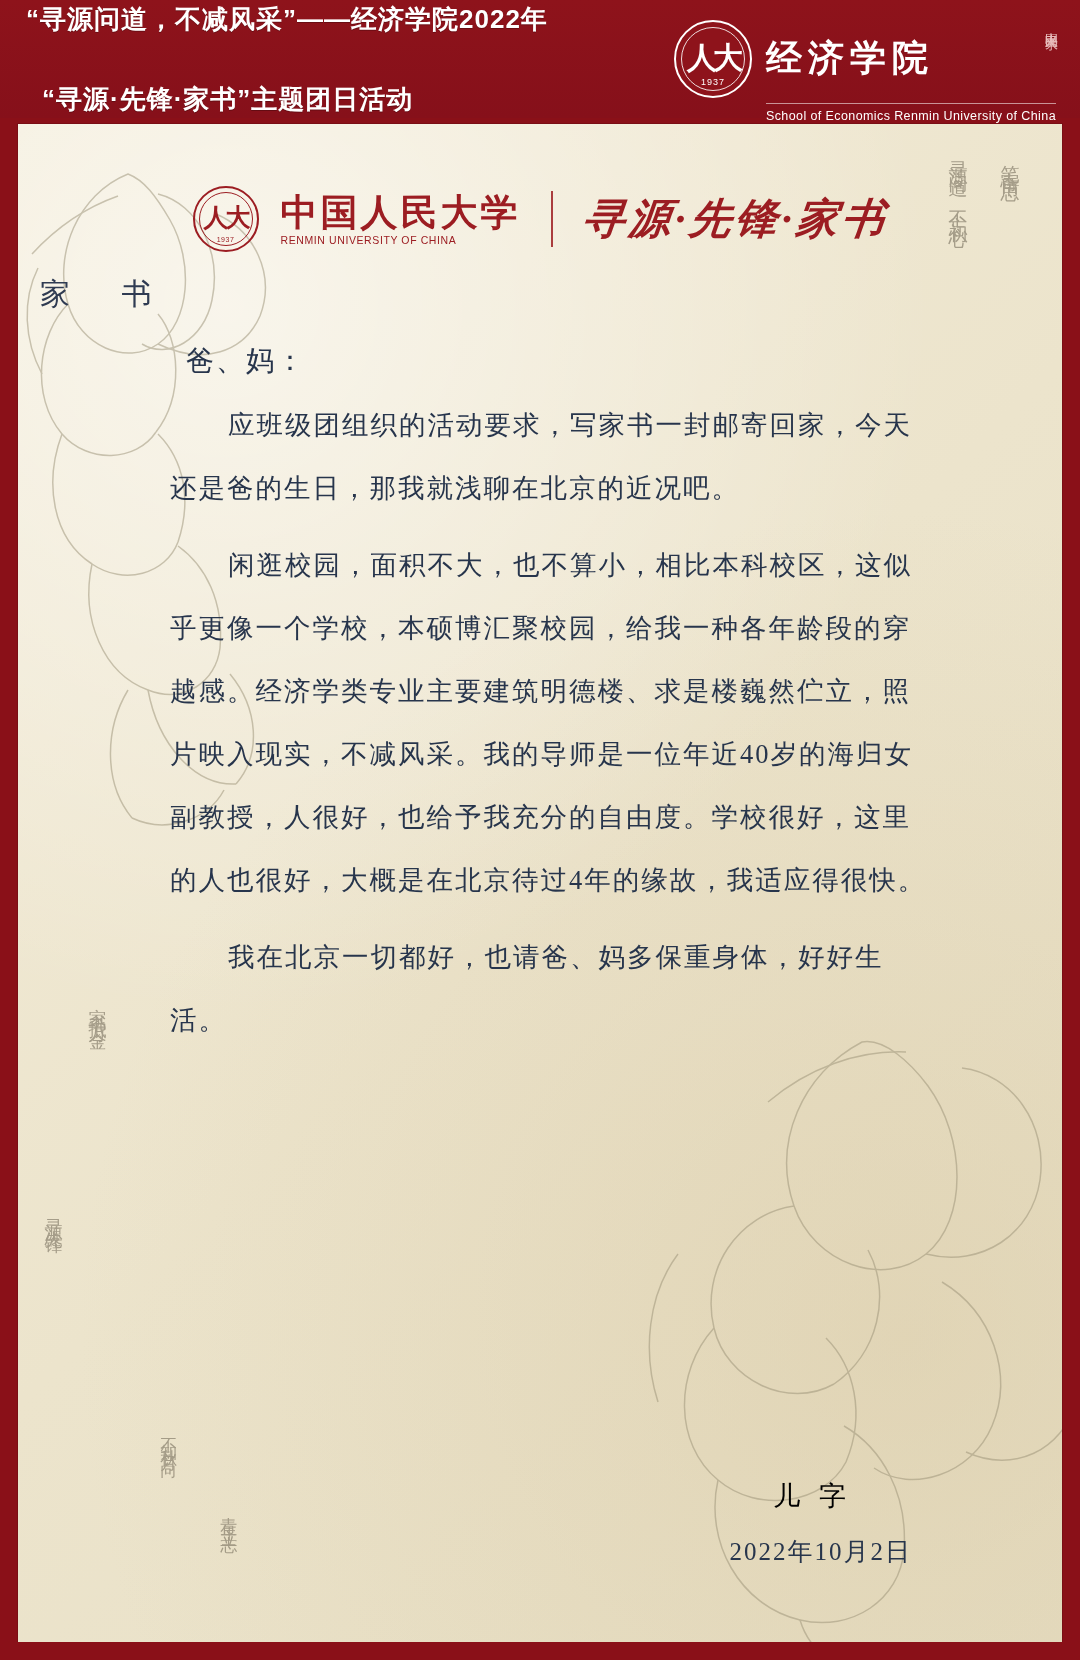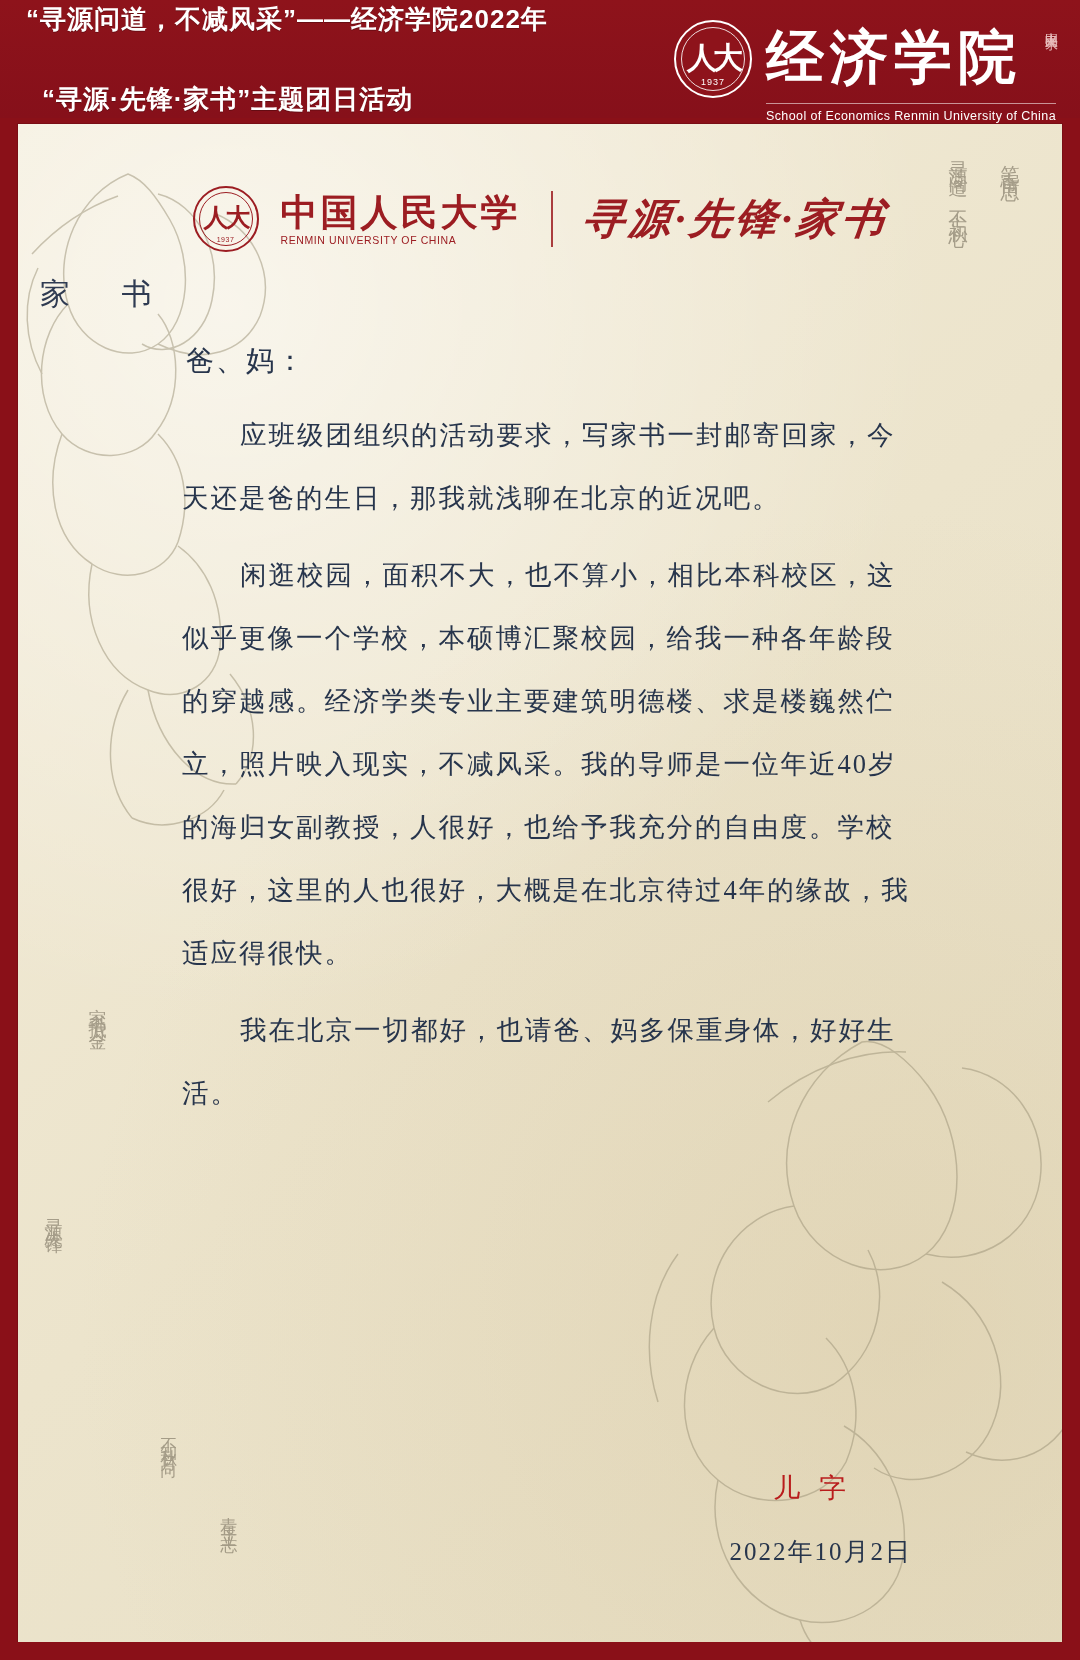--- a/index.html
+++ b/index.html
@@ -77,21 +77,21 @@
     position: absolute;
     left: 0; right: 0; bottom: 9px;
     text-align: center;
     color: #fff;
     font-size: 9px;
     letter-spacing: 1px;
   }
   .brand-text { color: #fff; flex: 0 0 auto; }
   .brand-cn {
     font-family: "Liberation Serif", serif;
-    font-size: 58px;
+    font-size: 36px;
     font-weight: bold;
     letter-spacing: 6px;
     line-height: 56px;
     margin-top: 36px;
   }
   .brand-en {
     font-size: 12.5px;
     letter-spacing: .4px;
     line-height: 18px;
     border-top: 1px solid rgba(255,255,255,.55);
@@ -218,29 +218,29 @@
     left: 152px;
     top: 205px;
     width: 760px;
     color: #27354c;
     font-family: "Liberation Serif", serif;
     font-size: 26.5px;
     line-height: 63px;
     letter-spacing: 2px;
   }
   .salutation { margin: 0 0 2px 16px; font-size: 28px; }
-  .para { margin: 12px; text-indent: 58px; }
+  .para { margin: 0; text-indent: 58px; }
   .para + .para { margin-top: 14px; }
   .sign-off {
     position: absolute;
     right: 210px;
-    bottom: 136px;
+    bottom: 128px;
     font-family:"Liberation Serif", serif;
     font-size: 27px;
-    color:#b91c1c;
+    color:#000000;
     letter-spacing: 6px;
   }
   .date-line {
     position: absolute;
     right: 150px;
     bottom: 74px;
     font-family:"Liberation Serif", serif;
     font-size: 25px;
     color:#27354c;
     letter-spacing: 2px;

